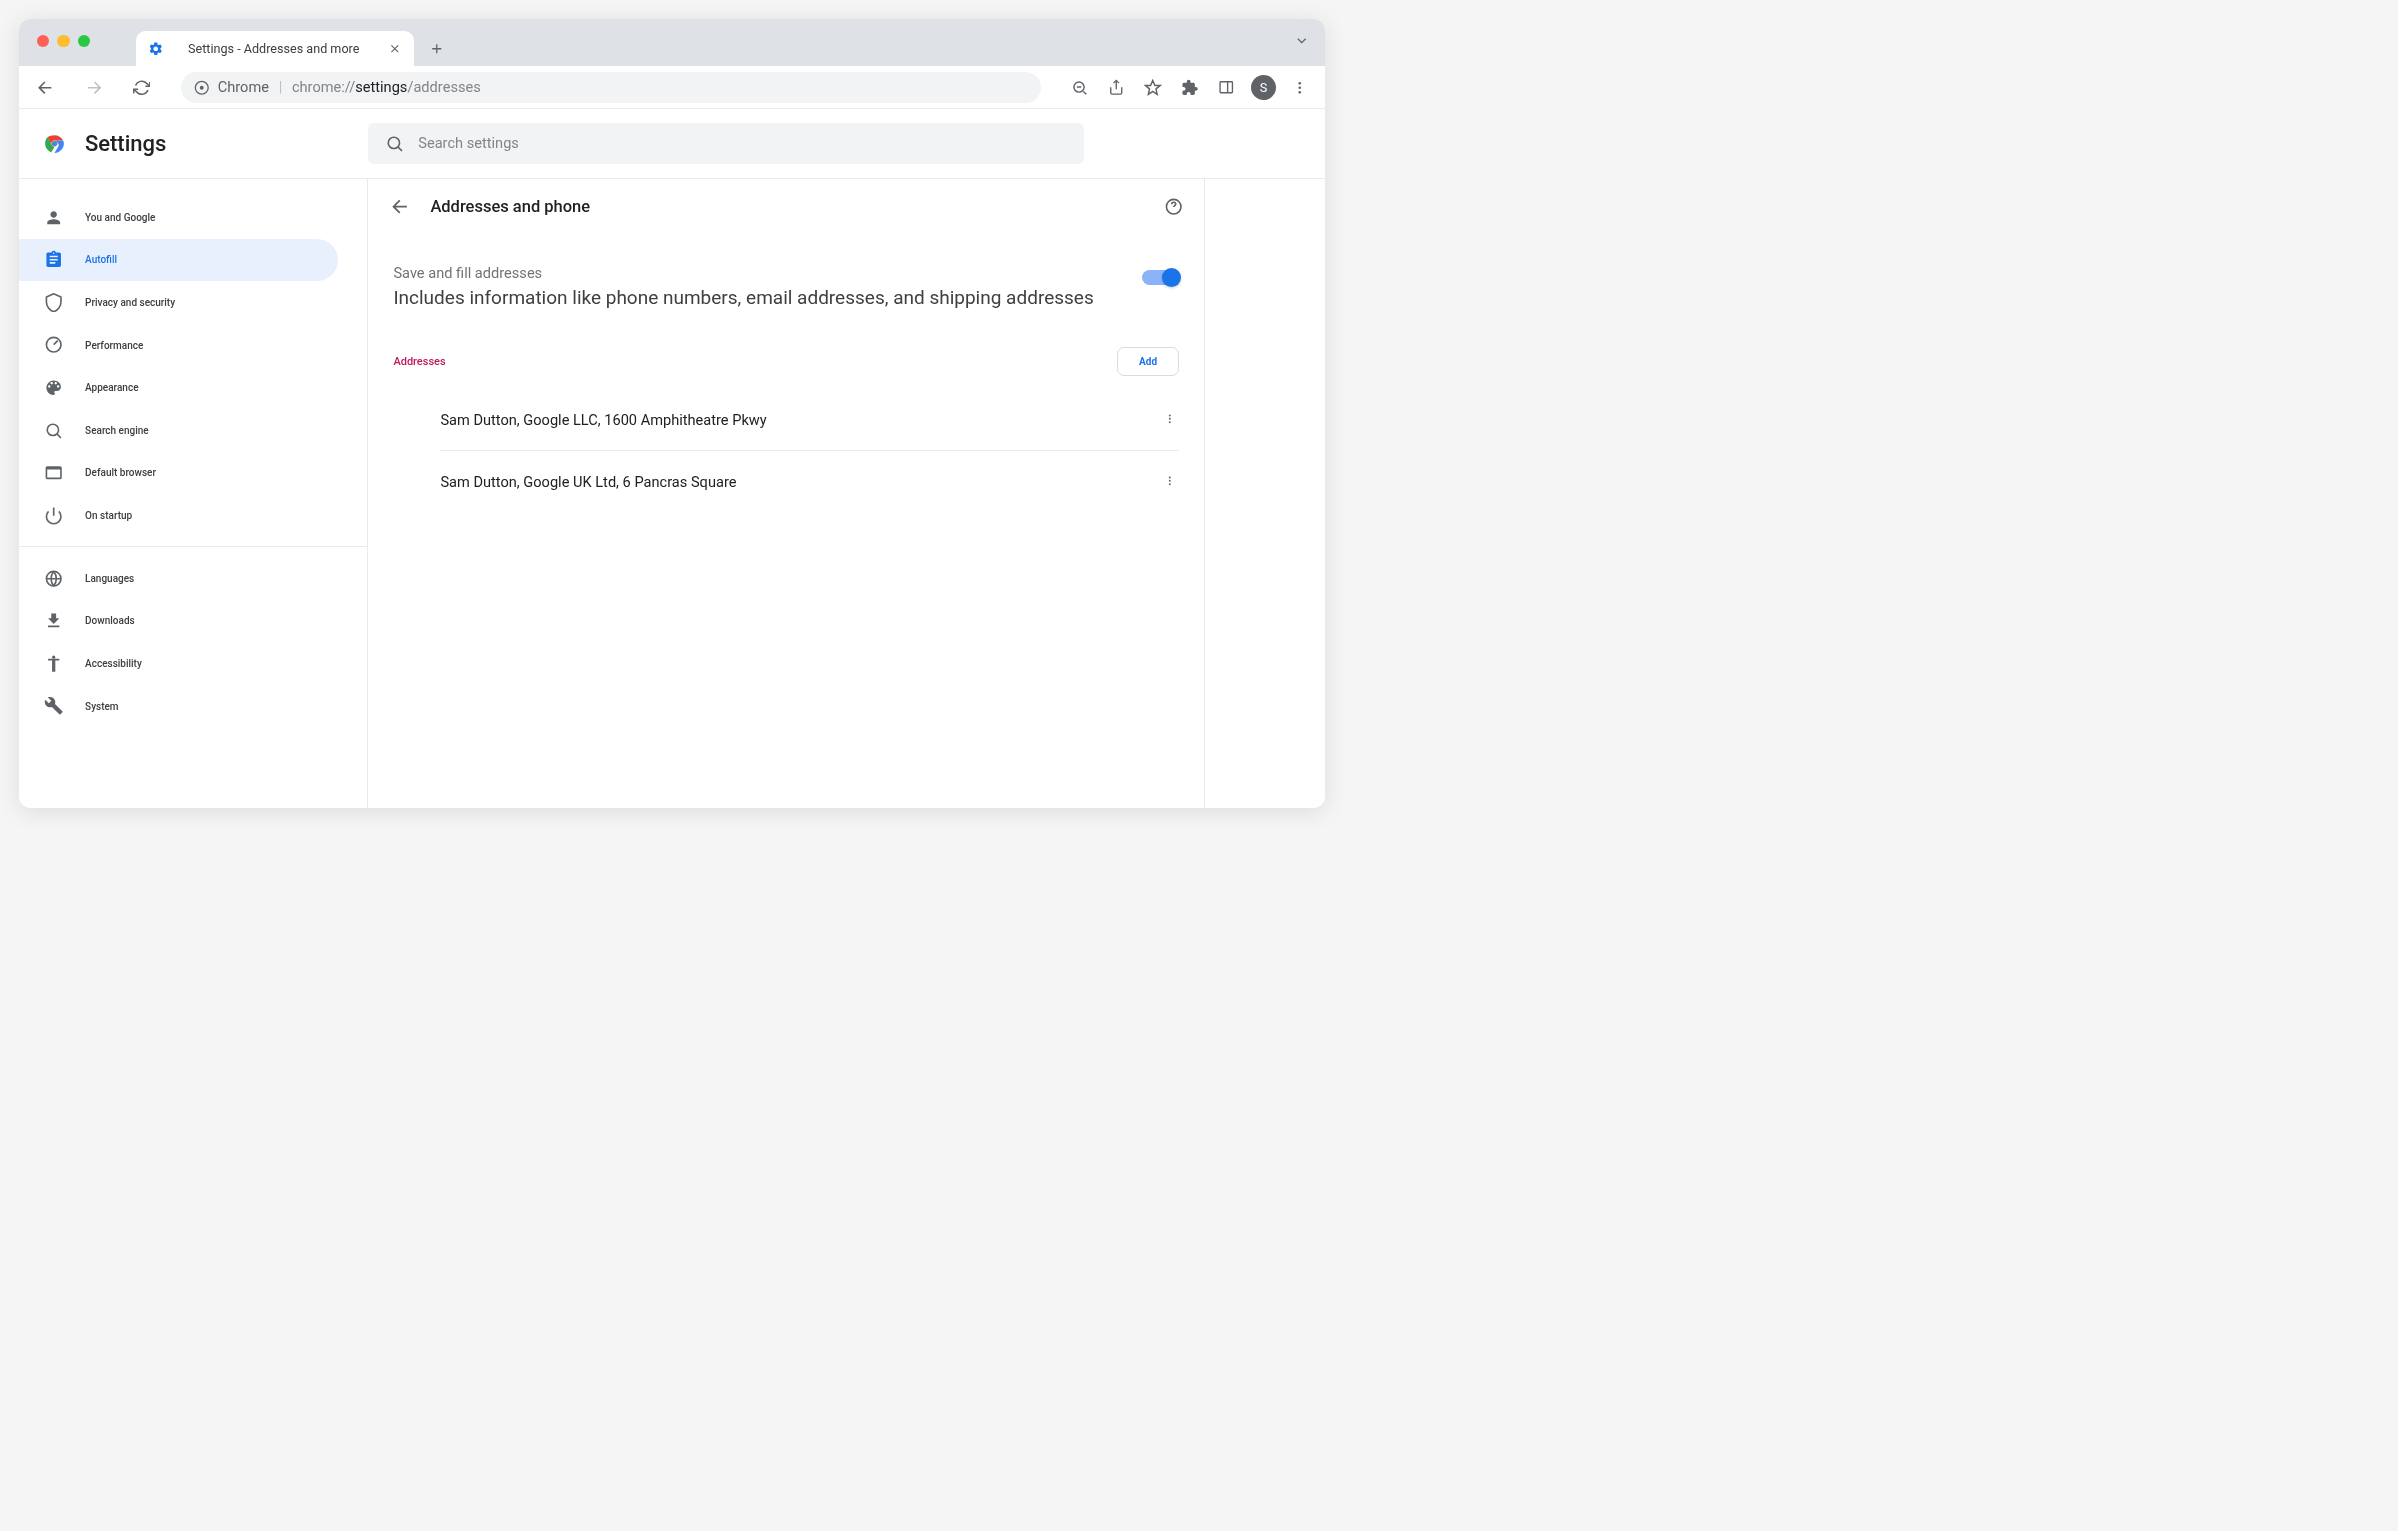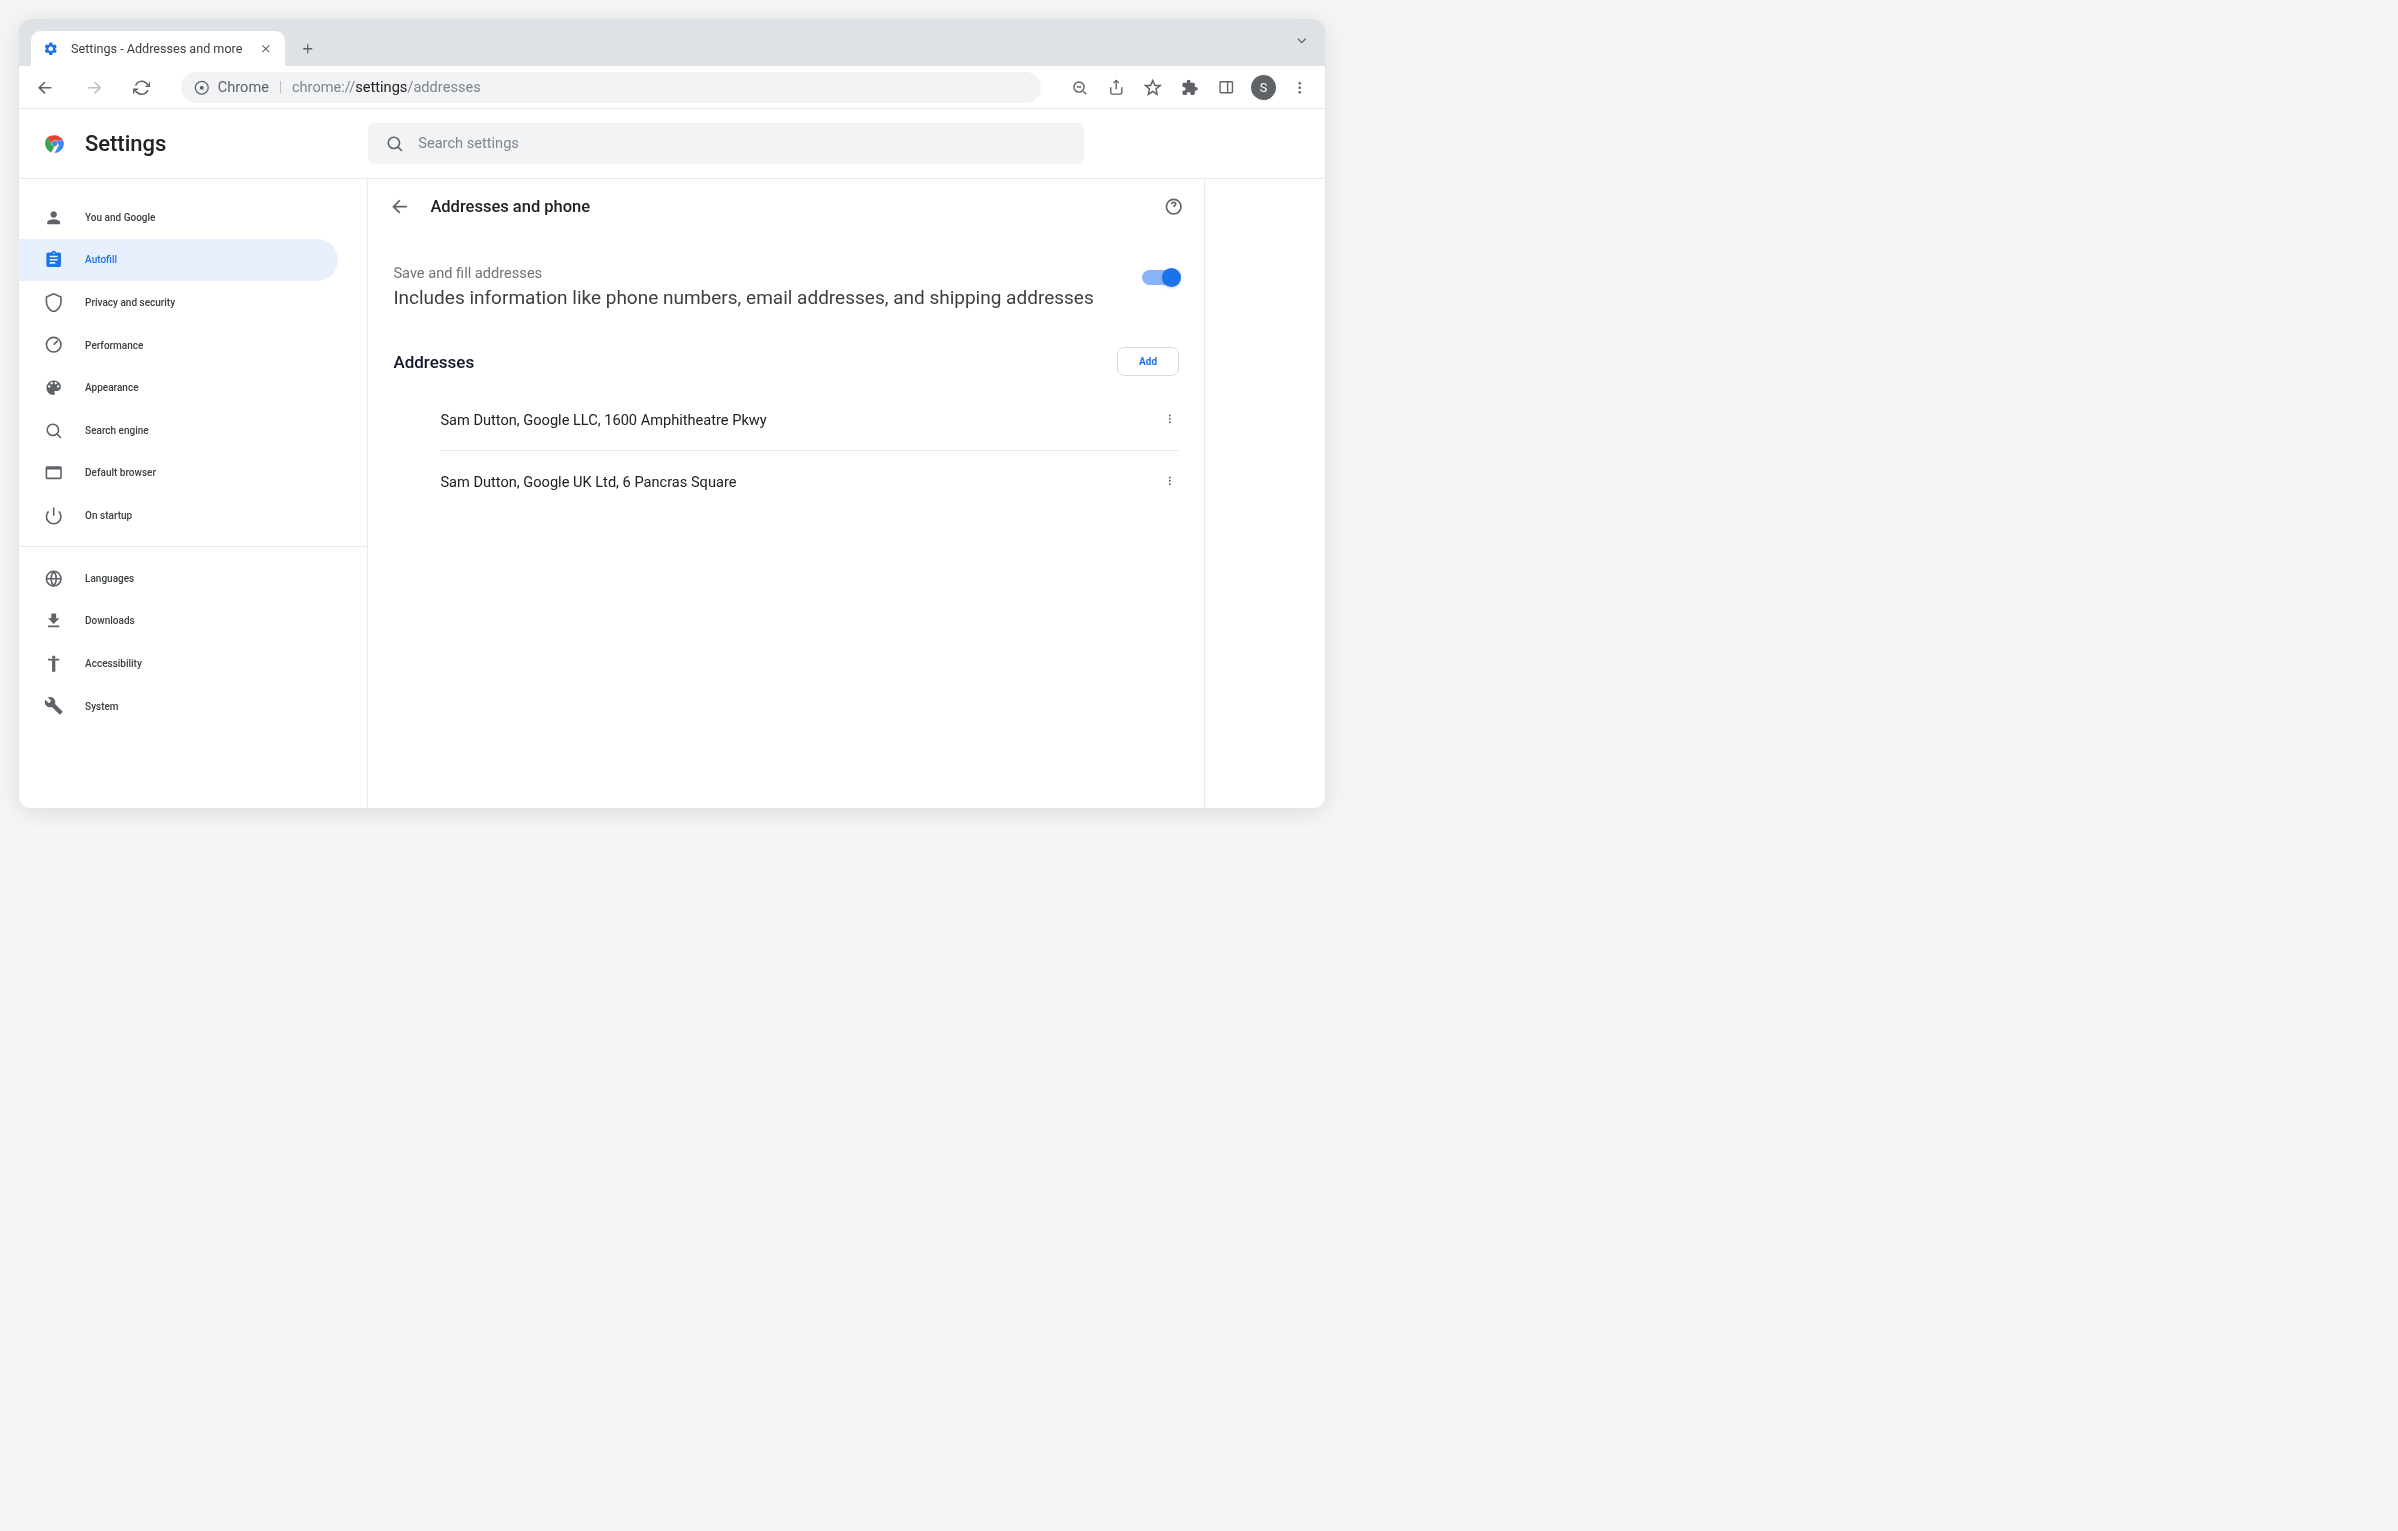--- a/index.html
+++ b/index.html
@@ -30,21 +30,22 @@
 .tl-red { background: #ff5f57; }
 .tl-yellow { background: #febc2e; }
 .tl-green { background: #28c840; }
 .tab {
   background: #fff;
   border-radius: 9.7px 9.7px 0 0;
   height: 35px;
   display: flex;
   align-items: center;
   padding: 0 11.6px;
-  gap: 13px;
+  gap: 25px;
+  margin-left: 105px;
   font-size: 12.6px;
   color: #3c4043;
   min-width: 233px;
   position: relative;
 }
 .tab-icon { width: 15.5px; height: 15.5px; flex-shrink: 0; color: #1a73e8; }
 .tab-close { width: 13.6px; height: 13.6px; color: #5f6368; cursor: pointer; margin-left: 3.9px; }
 .new-tab-btn {
   width: 27px; height: 27px;
   display: flex; align-items: center; justify-content: center;
@@ -208,21 +209,21 @@
   top: -1.9px;
   right: -1.9px;
   box-shadow: 0 1px 2.9px rgba(0,0,0,0.2);
 }
 .section-row {
   display: flex;
   align-items: center;
   justify-content: space-between;
   padding: 13.6px 0;
 }
-.section-label { font-size: 17px; color: #0f172a; font-weight: 500; }
+.section-label { font-size: 11px; color: #be185d; font-weight: 500; }
 .add-btn {
   border: 1px solid #dadce0;
   background: #fff;
   color: #1a73e8;
   font-size: 10px;
   font-weight: 700;
   padding: 7.8px 21.3px;
   border-radius: 7px;
   cursor: pointer;
 }

